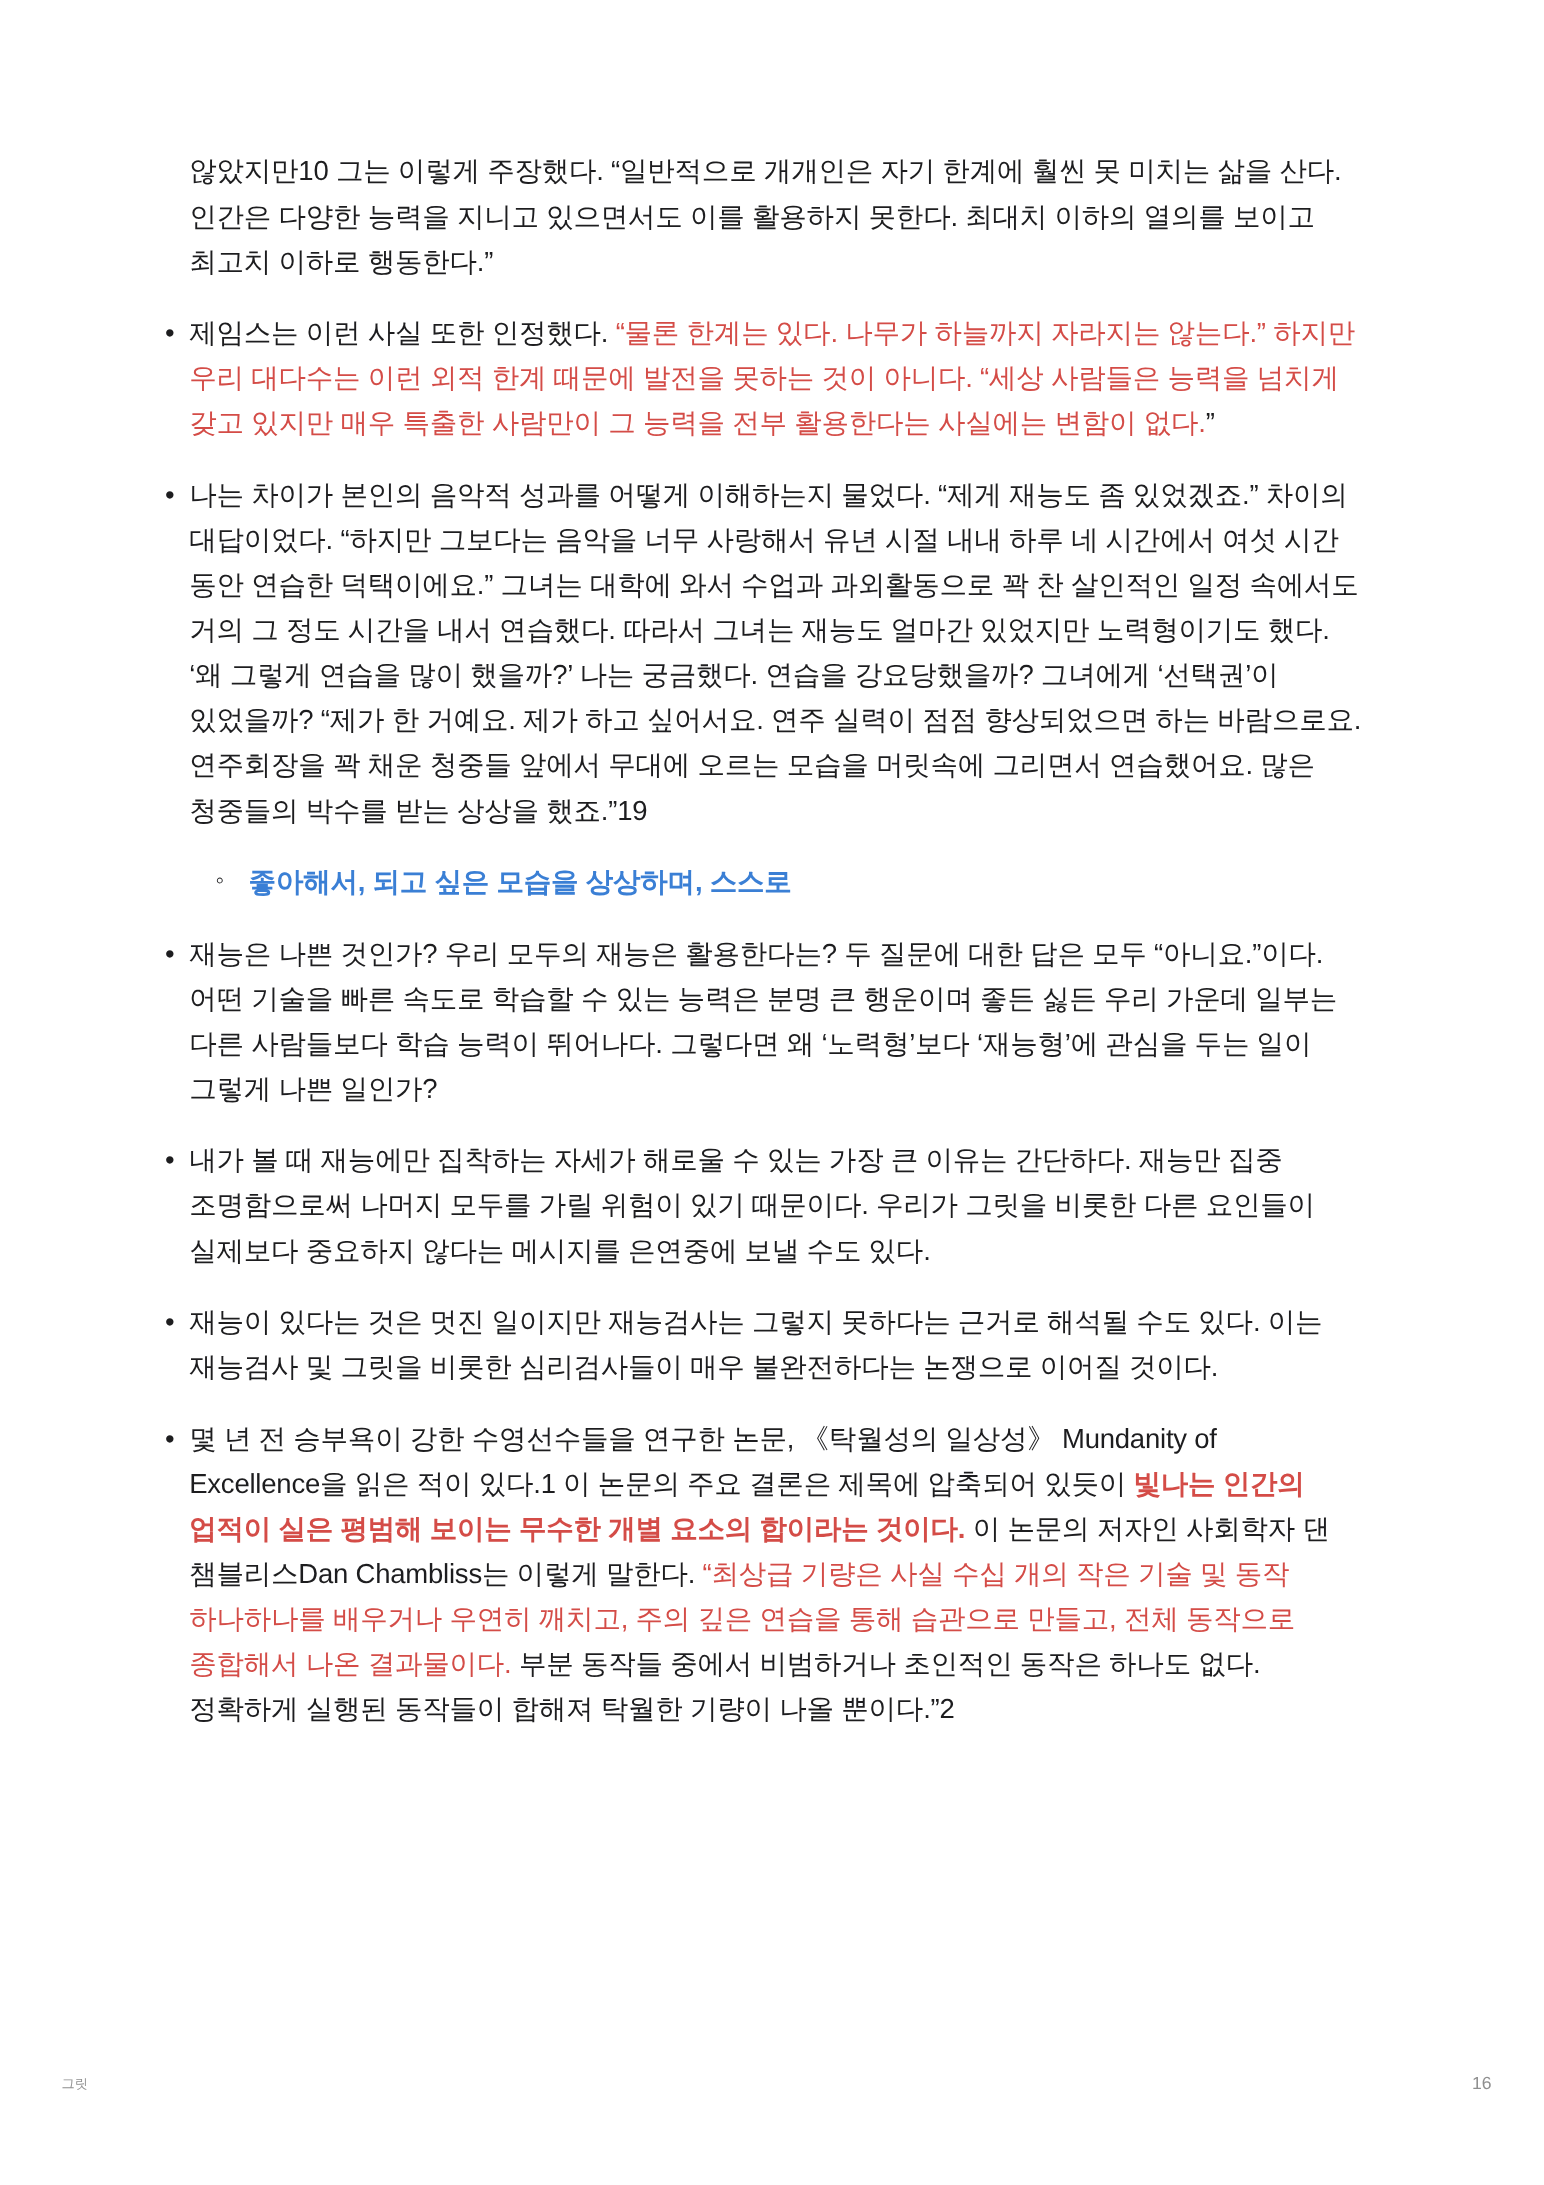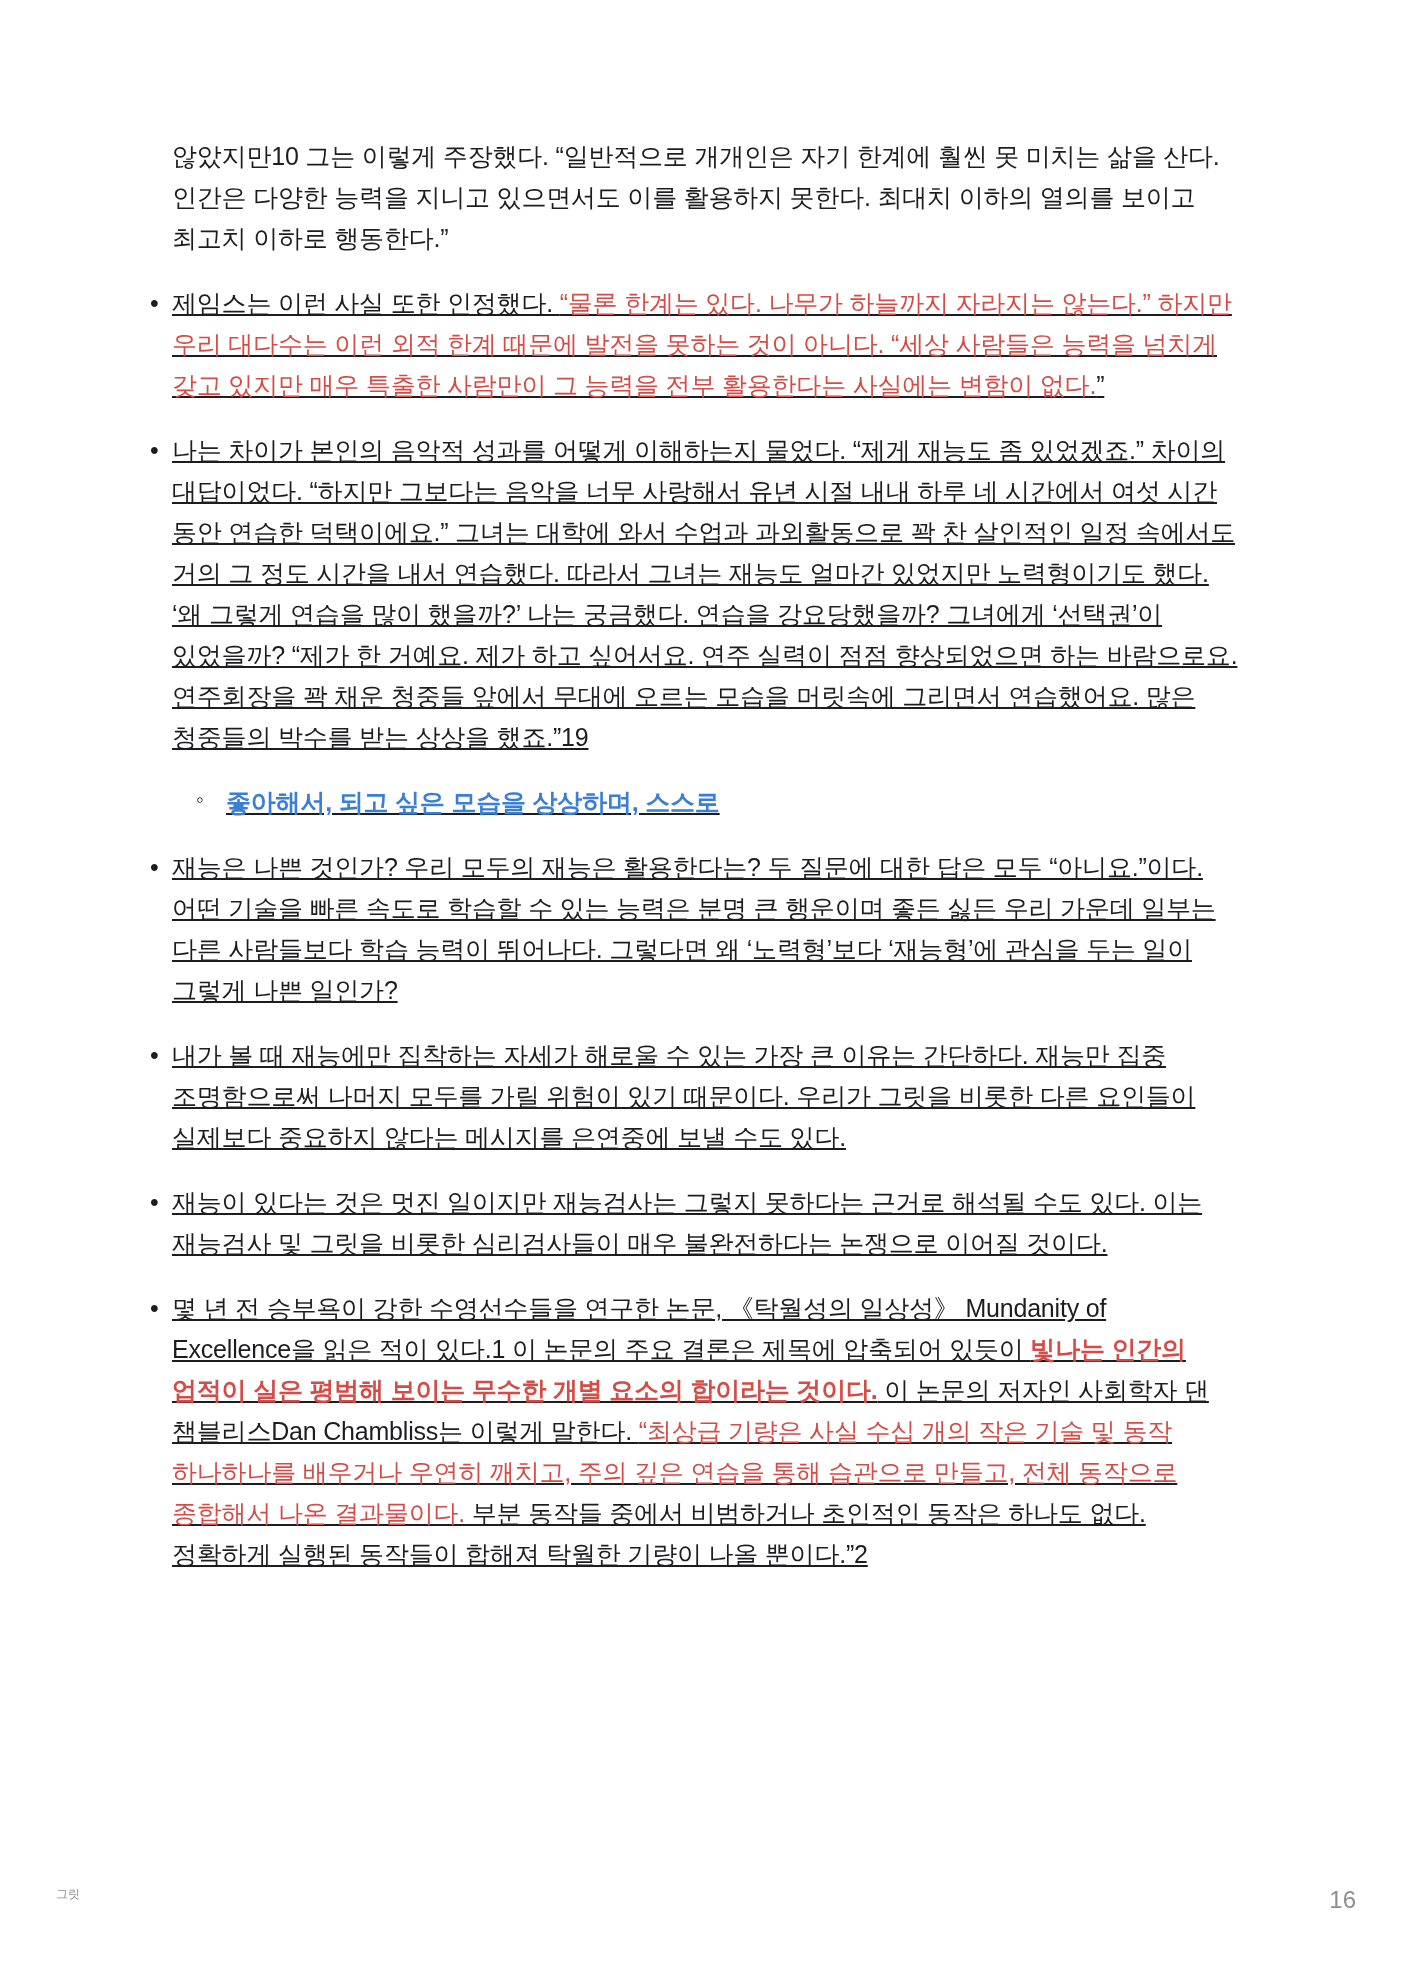--- a/index.html
+++ b/index.html
@@ -51,38 +51,37 @@
   .item.sub {
     margin-left: 46px;
   }
   .item.sub .marker {
     flex: 0 0 30px;
     width: 30px;
     font-size: 22px;
   }
   .item-text {
     flex: 1;
-    text-decoration: underline;
   }
   .run-black   { color: var(--text, #1d1d1f); }
   .run-red     { color: var(--red, #d44c47); }
   .run-redbold { color: var(--red, #d44c47); font-weight: 700; }
   .run-bluebold{ color: var(--blue, #3a7fd5); font-weight: 700; margin-top: 48px; }
   .footer-left {
     position: absolute;
     left: 56px;
     top: 1886px;
     font-size: 12px;
     color: var(--footer, #8f8f8f);
   }
   .footer-right {
     position: absolute;
     right: 48px;
     top: 1886px;
-    font-size: 24px;
+    font-size: 16px;
     color: var(--footer, #8f8f8f);
   }
 </style>
 </head>
 <body>
 
 <div class="page">
   <div class="content">
     <p class="intro"><span class="run-black">않았지만10 그는 이렇게 주장했다. “일반적으로 개개인은 자기 한계에 훨씬 못 미치는 삶을 산다. 인간은 다양한 능력을 지니고 있으면서도 이를 활용하지 못한다. 최대치 이하의 열의를 보이고 최고치 이하로 행동한다.”</span></p>
     <div id="bullet-list">

